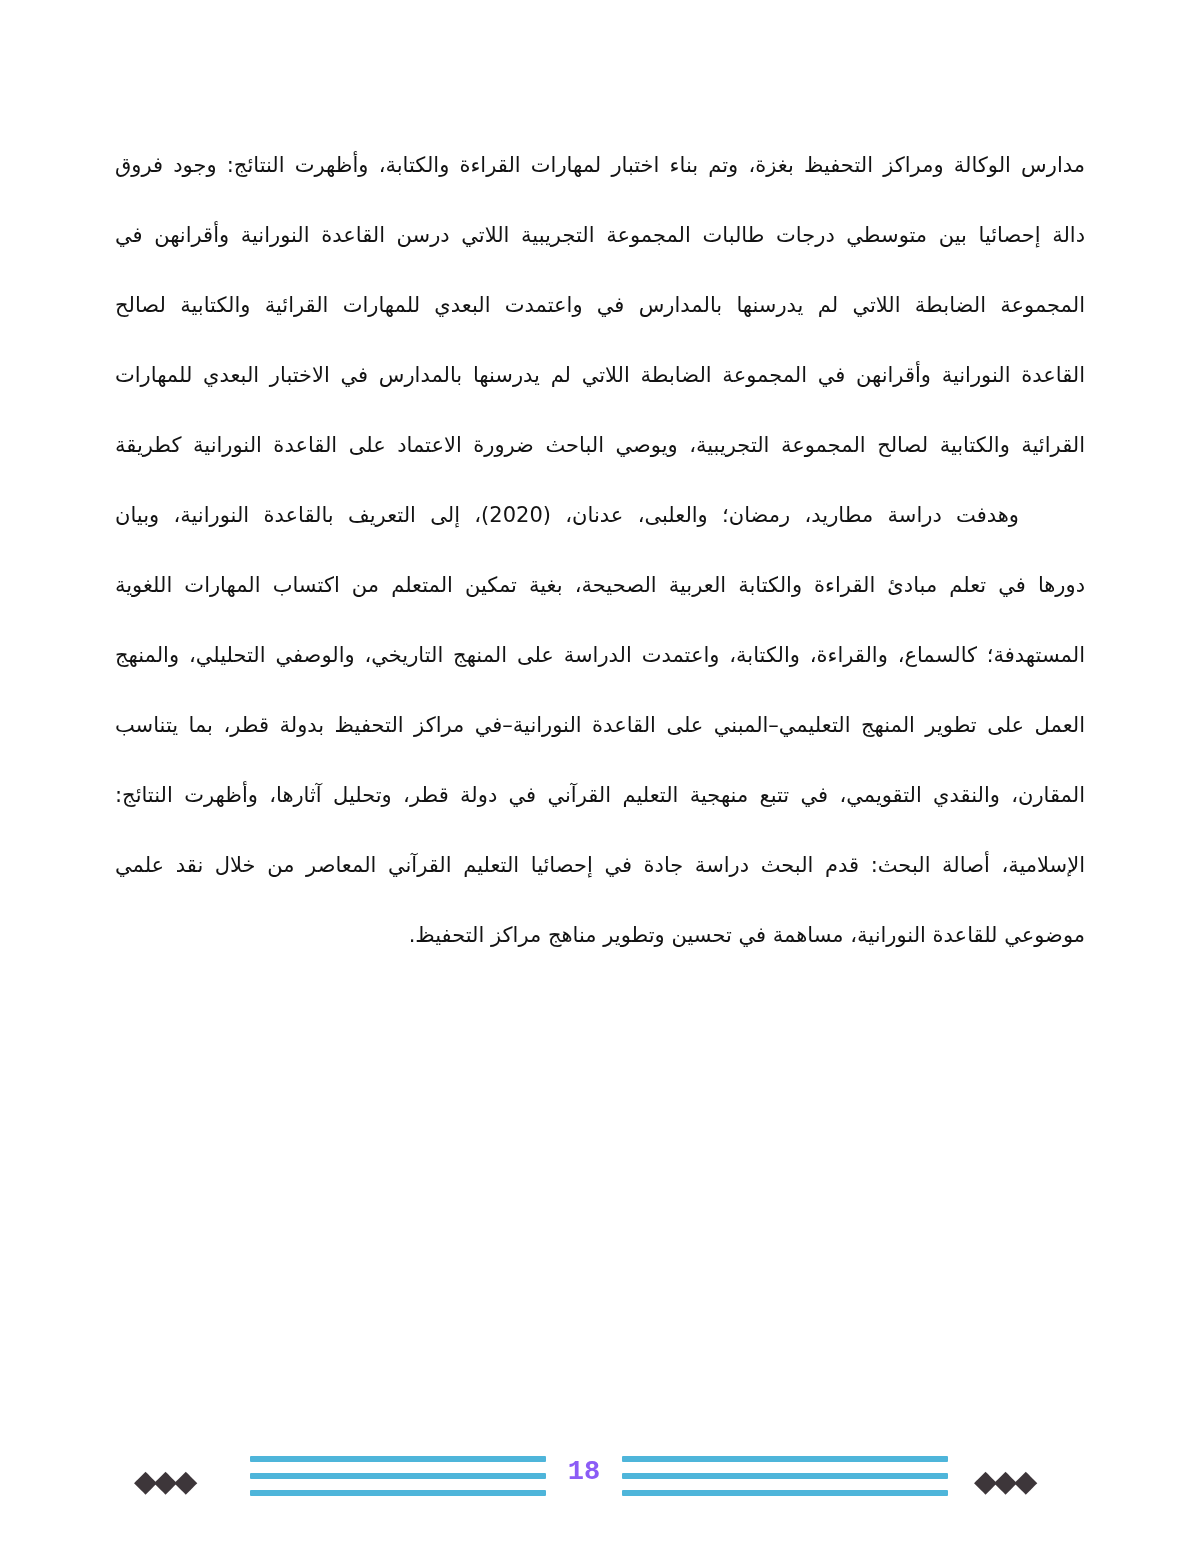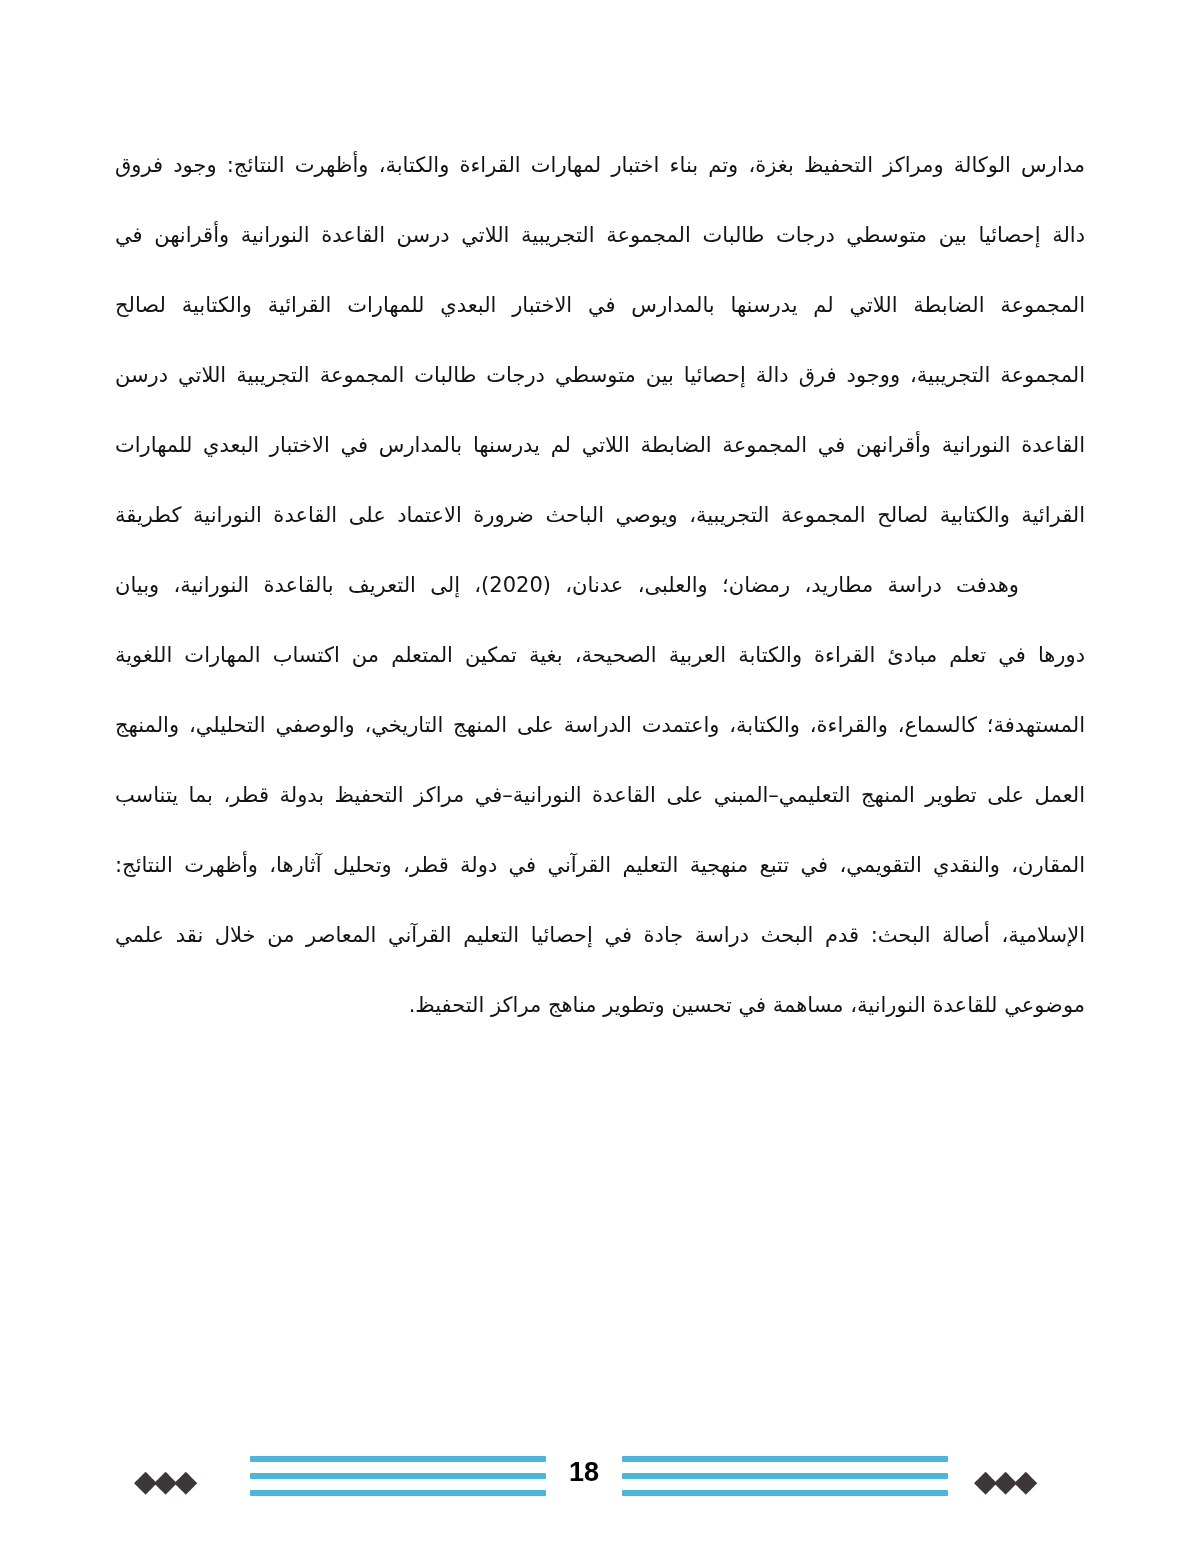--- a/index.html
+++ b/index.html
@@ -67,38 +67,37 @@
     margin-bottom: 11px;
     background: #4eb5da;
     border-radius: 1px;
   }
   .pagenum {
     position: absolute;
     left: 556px;
     top: 1456px;
     width: 56px;
     text-align: center;
-    font-family: Liberation Sans, sans-serif;
+    font-family: Liberation Mono, monospace;
     font-weight: bold;
     font-size: 27px;
     line-height: 32px;
-    color: #000000;
+    color: #8b5cf6;
   }
 </style>
 </head>
 <body>
 
 <div class="page">
 
   <main class="content">
     <section class="para">
       <div class="line">مدارس الوكالة ومراكز التحفيظ بغزة، وتم بناء اختبار لمهارات القراءة والكتابة، وأظهرت النتائج: وجود فروق</div>
       <div class="line">دالة إحصائيا بين متوسطي درجات طالبات المجموعة التجريبية اللاتي درسن القاعدة النورانية وأقرانهن في</div>
-      <div class="line">المجموعة الضابطة اللاتي لم يدرسنها بالمدارس في الاختبار البعدي للمهارات القرائية والكتابية لصالح</div>
-      <div class="line">المجموعة التجريبية، ووجود فرق دالة إحصائيا بين متوسطي درجات طالبات المجموعة التجريبية اللاتي درسن</div>
+      <div class="line">المجموعة الضابطة اللاتي لم يدرسنها بالمدارس في واعتمدت البعدي للمهارات القرائية والكتابية لصالح</div>
       <div class="line">القاعدة النورانية وأقرانهن في المجموعة الضابطة اللاتي لم يدرسنها بالمدارس في الاختبار البعدي للمهارات</div>
       <div class="line">القرائية والكتابية لصالح المجموعة التجريبية، ويوصي الباحث ضرورة الاعتماد على القاعدة النورانية كطريقة</div>
     </section>
     <section class="para">
       <div class="line first-indent">وهدفت دراسة مطاريد، رمضان؛ والعلبى، عدنان، (2020)، إلى التعريف بالقاعدة النورانية، وبيان</div>
       <div class="line">دورها في تعلم مبادئ القراءة والكتابة العربية الصحيحة، بغية تمكين المتعلم من اكتساب المهارات اللغوية</div>
       <div class="line">المستهدفة؛ كالسماع، والقراءة، والكتابة، واعتمدت الدراسة على المنهج التاريخي، والوصفي التحليلي، والمنهج</div>
       <div class="line">العمل على تطوير المنهج التعليمي–المبني على القاعدة النورانية–في مراكز التحفيظ بدولة قطر، بما يتناسب</div>
       <div class="line">المقارن، والنقدي التقويمي، في تتبع منهجية التعليم القرآني في دولة قطر، وتحليل آثارها، وأظهرت النتائج:</div>
       <div class="line">الإسلامية، أصالة البحث: قدم البحث دراسة جادة في إحصائيا التعليم القرآني المعاصر من خلال نقد علمي</div>

